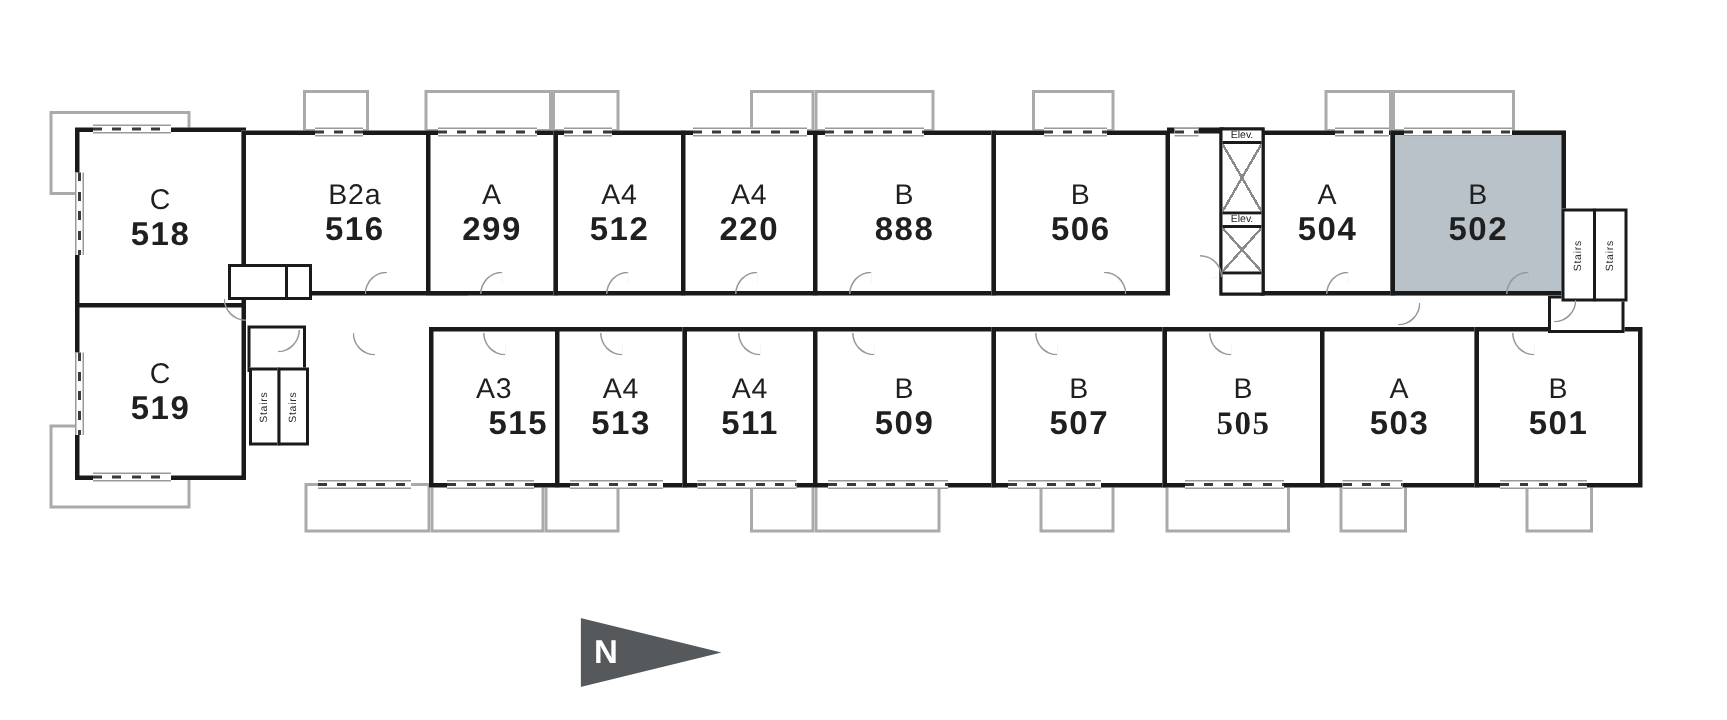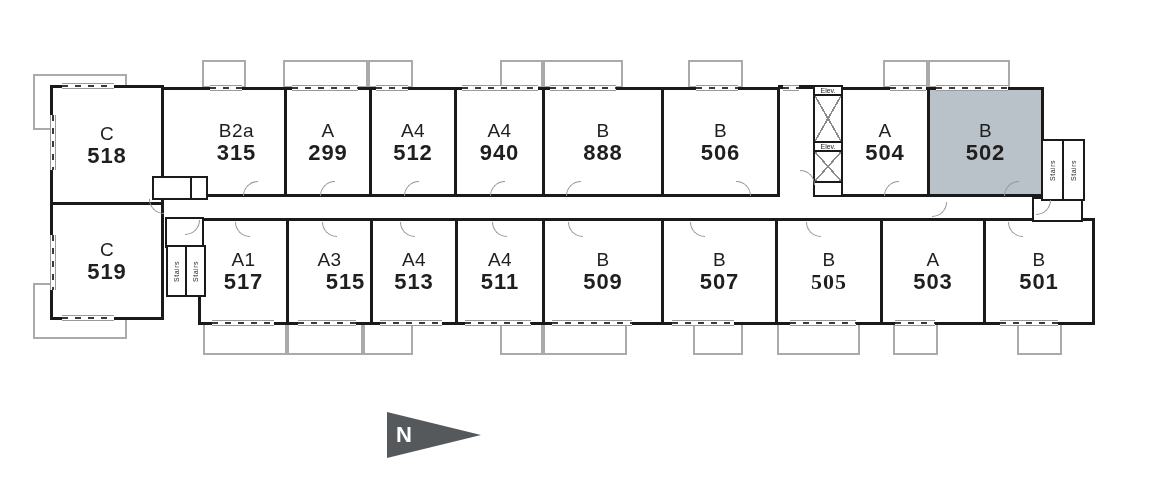--- a/index.html
+++ b/index.html
@@ -73,57 +73,53 @@
       <div class="balcony" style="left: 777px; top: 322px; width: 83px; height: 33px;"></div>
       <div class="balcony" style="left: 893px; top: 322px; width: 45px; height: 33px;"></div>
       <div class="balcony" style="left: 1017px; top: 322px; width: 45px; height: 33px;"></div>
       <div class="wallseg" style="left: 778px; top: 85px; width: 38px; height: 4px;"></div>
       <div class="unit" style="left: 50px; top: 85px; width: 114px; height: 120px;">
         <div class="utype" style="position: static;">C</div>
         <div class="unum" style="position: static;">518</div>
       </div>
       <div class="unit" style="left: 161px; top: 87px; width: 151px; height: 110px;">
         <div class="utype" style="position: static;">B2a</div>
-        <div class="unum" style="position: static;">315</div>
+        <div class="unum" style="position: static;">516</div>
       </div>
       <div class="unit" style="left: 284px; top: 87px; width: 88px; height: 110px;">
         <div class="utype" style="position: static;">A</div>
         <div class="unum" style="position: static;">299</div>
       </div>
       <div class="unit" style="left: 369px; top: 87px; width: 88px; height: 110px;">
         <div class="utype" style="position: static;">A4</div>
         <div class="unum" style="position: static;">512</div>
       </div>
       <div class="unit" style="left: 454px; top: 87px; width: 91px; height: 110px;">
         <div class="utype" style="position: static;">A4</div>
-        <div class="unum" style="position: static;">940</div>
+        <div class="unum" style="position: static;">220</div>
       </div>
       <div class="unit" style="left: 542px; top: 87px; width: 122px; height: 110px;">
         <div class="utype" style="position: static;">B</div>
         <div class="unum" style="position: static;">888</div>
       </div>
       <div class="unit" style="left: 661px; top: 87px; width: 119px; height: 110px;">
         <div class="utype" style="position: static;">B</div>
         <div class="unum" style="position: static;">506</div>
       </div>
       <div class="unit" style="left: 840px; top: 87px; width: 90px; height: 110px;">
         <div class="utype" style="position: static;">A</div>
         <div class="unum" style="position: static;">504</div>
       </div>
       <div class="unit hl" style="left: 927px; top: 87px; width: 117px; height: 110px;">
         <div class="utype" style="position: static;">B</div>
         <div class="unum" style="position: static;">502</div>
       </div>
       <div class="unit" style="left: 50px; top: 202px; width: 114px; height: 118px;">
         <div class="utype" style="position: static;">C</div>
         <div class="unum" style="position: static;">519</div>
-      </div>
-      <div class="unit" style="left: 198px; top: 218px; width: 91px; height: 107px;">
-        <div class="utype" style="position: static;">A1</div>
-        <div class="unum" style="position: static;">517</div>
       </div>
       <div class="unit" style="left: 286px; top: 218px; width: 87px; height: 107px;">
         <div class="utype" style="position: static;">A3</div>
         <div class="unum" style="position: static; margin-left: 32px;">515</div>
       </div>
       <div class="unit" style="left: 370px; top: 218px; width: 88px; height: 107px;">
         <div class="utype" style="position: static;">A4</div>
         <div class="unum" style="position: static;">513</div>
       </div>
       <div class="unit" style="left: 455px; top: 218px; width: 90px; height: 107px;">

